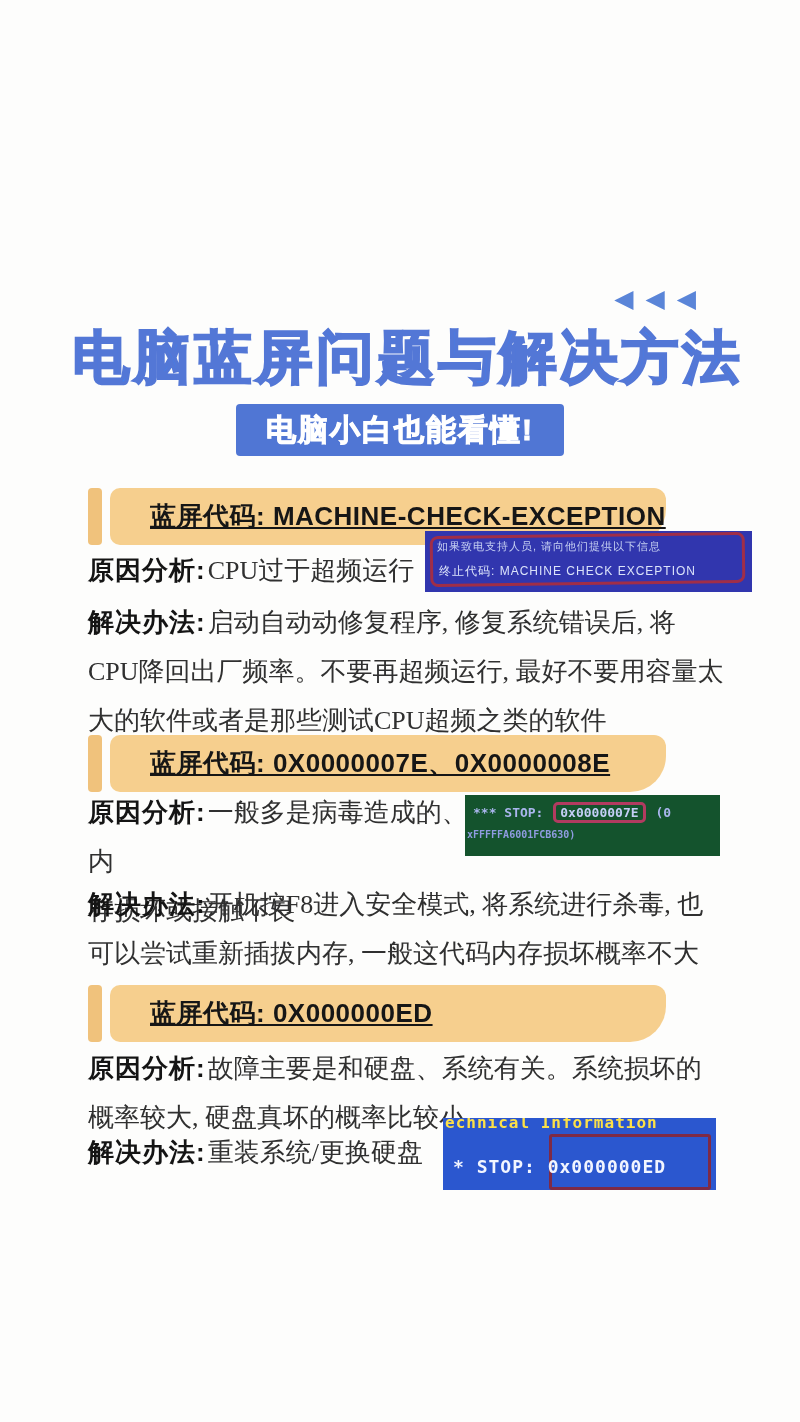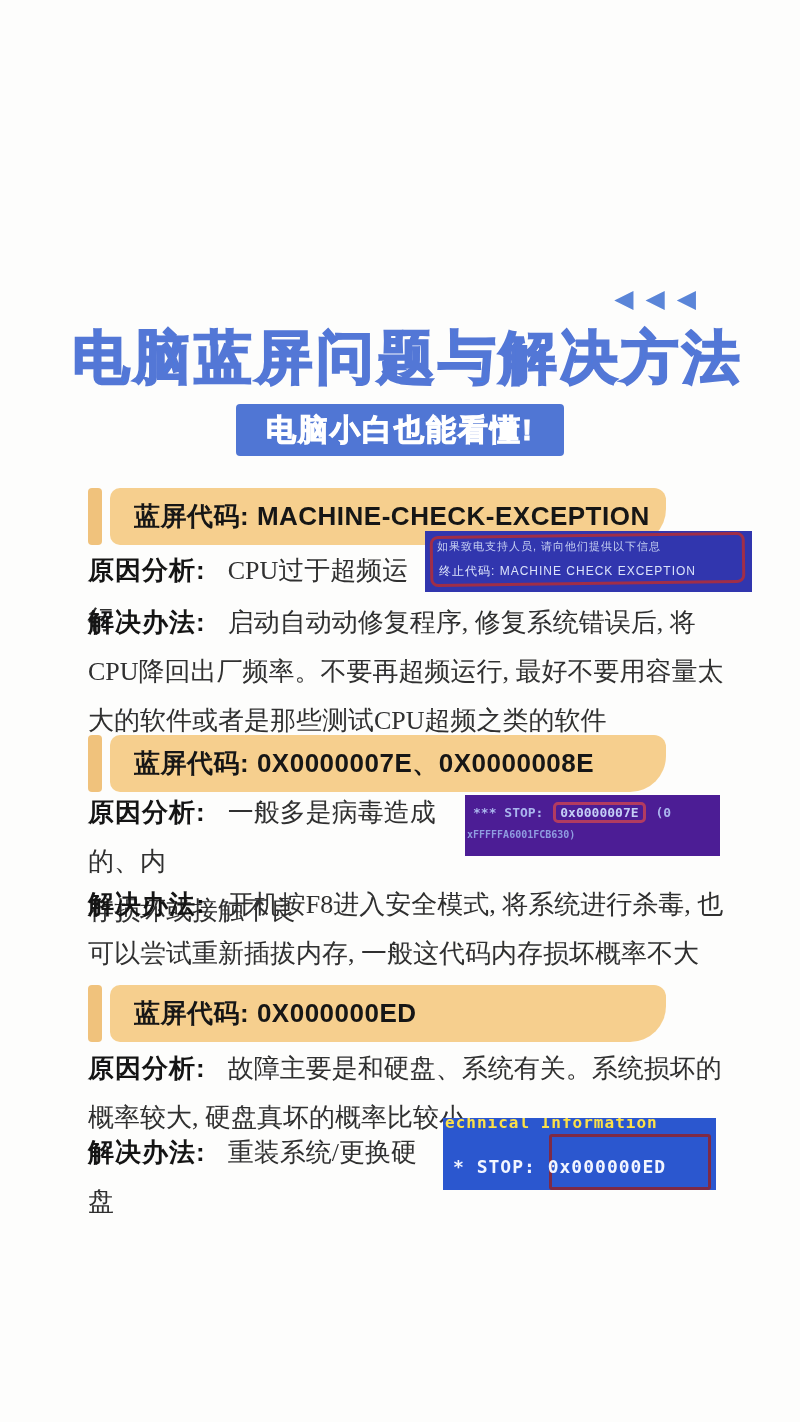--- a/index.html
+++ b/index.html
@@ -32,46 +32,46 @@
   }
   
   .hdr-accent{
     position:absolute;left:88px;width:14px;height:57px;
     background:#f0c27c;border-radius:4px;
   }
   .hdr-bar{
     position:absolute;left:110px;width:556px;height:57px;
     background:#f6cf8e;border-radius:10px 12px 36px 10px;
     font-size:26px;font-weight:bold;color:#161616;
-    line-height:57px;padding-left:24px;box-sizing:border-box;
-    letter-spacing:0.5px;white-space:nowrap;
+    line-height:57px;padding-left:40px;box-sizing:border-box;
+    letter-spacing:0.5px;white-space:nowrap;text-decoration:underline;
   }
   
   .para{
     position:absolute;margin:0;font-size:26px;line-height:48px;
     color:#303030;width:664px;
   }
-  .lbl{font-weight:bold;color:#141414;margin-right:22px;letter-spacing:1px;}
+  .lbl{font-weight:bold;color:#141414;margin-right:2px;letter-spacing:1px;}
   .ptext{white-space:pre-line;font-family:Liberation Serif, serif;}
   
   .bsod{position:absolute;box-sizing:border-box;overflow:hidden;}
   .bsod1{left:425px;top:531px;width:327px;height:61px;background:#3136ae;}
   .bsod1 .redbox{
     position:absolute;left:5px;top:3px;right:7px;bottom:7px;
     border:3px solid #a02e48;border-radius:8px;transform:rotate(-0.8deg);
   }
   .bsod1 .l1{
     position:absolute;left:12px;top:8px;font-size:11px;color:#c6d0f2;
     letter-spacing:1px;white-space:nowrap;
   }
   .bsod1 .l2{
     position:absolute;left:14px;top:32px;font-size:12px;color:#dbe3fa;
     letter-spacing:1px;white-space:nowrap;
   }
-  .bsod2{left:465px;top:795px;width:255px;height:61px;background:#4c1d95;
+  .bsod2{left:465px;top:795px;width:255px;height:61px;background:#14532d;
     font-family:"DejaVu Sans Mono","Liberation Mono",monospace;font-weight:bold;}
   .bsod2 .l1{
     position:absolute;left:8px;top:10px;font-size:13px;color:#aab6ee;
     white-space:nowrap;letter-spacing:0px;
   }
   .bsod2 .code{
     display:inline-block;border:3px solid #b23b60;border-radius:5px;
     padding:0 4px;margin:-4px 2px;color:#c4cef6;
   }
   .bsod2 .l2{

